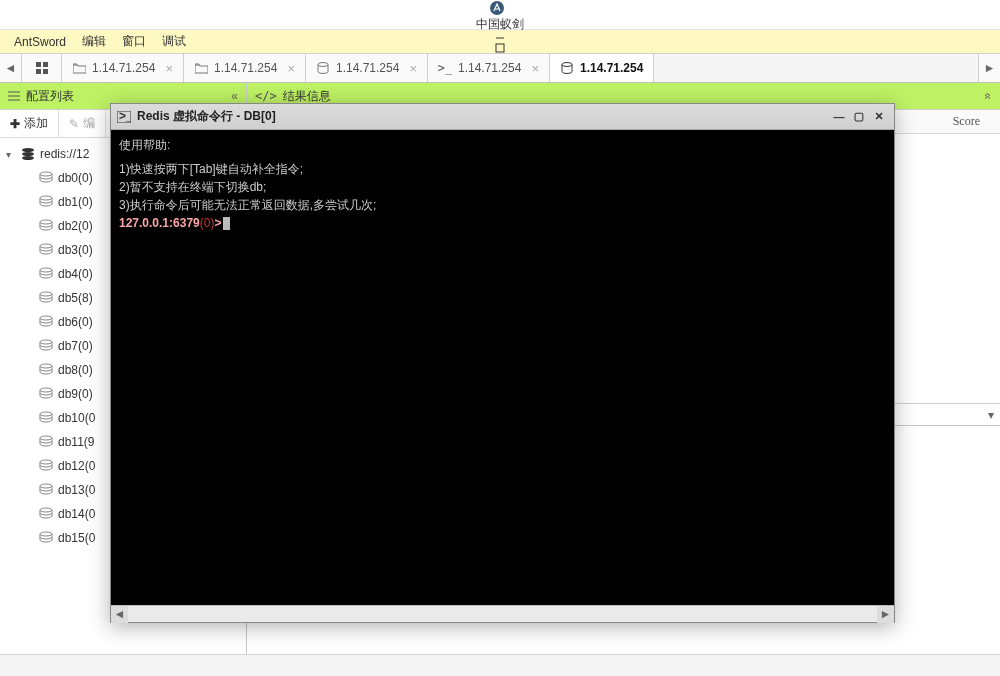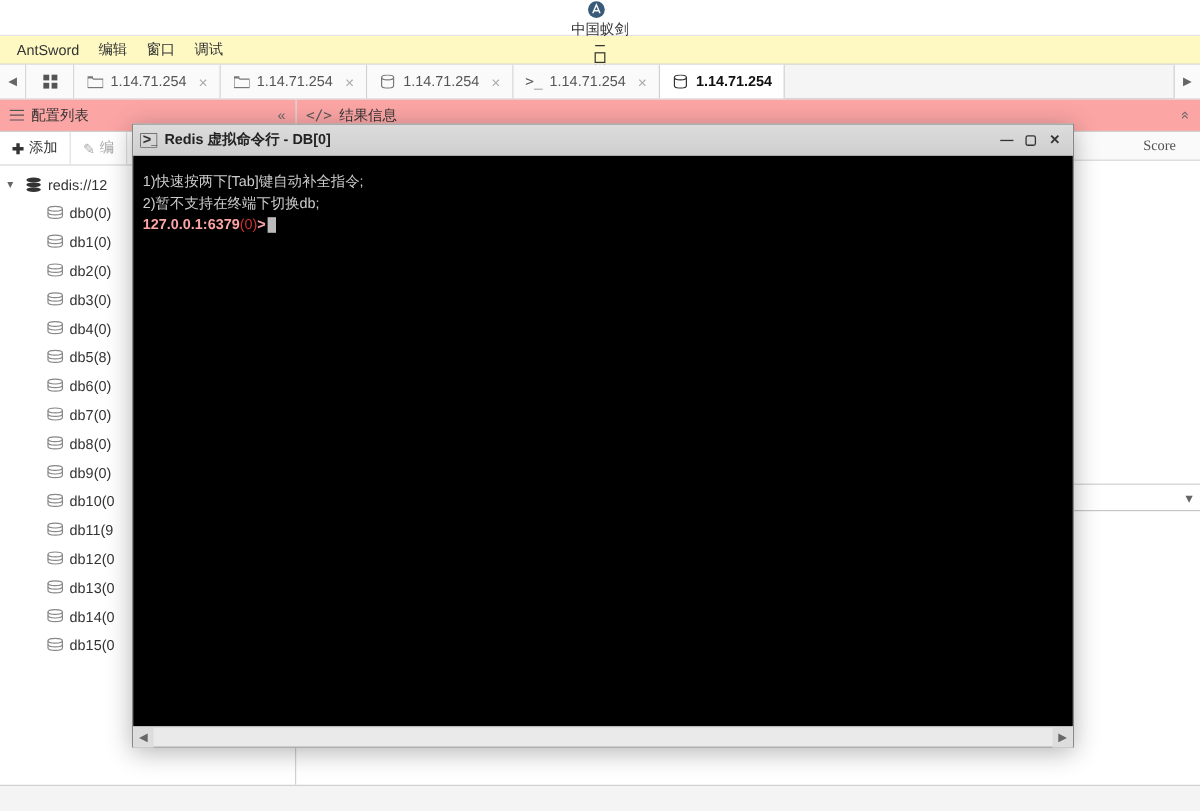--- a/index.html
+++ b/index.html
@@ -23,21 +23,21 @@
 .tabstrip .tab.home { width:40px; justify-content:center; }
 .tabstrip .tab.active { background:#fff; color:#111; font-weight:bold; }
 .tabstrip .tab .close { color:#aaa; margin-left:4px; font-size:13px; }
 .tabstrip .tab .ticon { width:14px; height:14px; display:inline-flex; align-items:center; justify-content:center; color:#666; }
 
 
 .workarea { position:absolute; top:83px; left:0; right:0; bottom:22px; display:flex; }
 
 
 .leftpanel { width:247px; border-right:1px solid #c7c7c7; display:flex; flex-direction:column; background:#fff; }
-.panelhead { height:27px; display:flex; align-items:center; background:#fca5a5; border-bottom:1px solid #d0d0d0; padding:0 8px; color:#333; gap:6px; }
+.panelhead { height:27px; display:flex; align-items:center; background:#bef264; border-bottom:1px solid #d0d0d0; padding:0 8px; color:#333; gap:6px; }
 .panelhead .collapse { margin-left:auto; color:#666; }
 .toolbar { height:28px; display:flex; align-items:center; border-bottom:1px solid #d8d8d8; }
 .toolbar .tbtn { display:flex; align-items:center; gap:4px; padding:0 10px; height:100%; color:#333; border-right:1px solid #e0e0e0; }
 .toolbar .tbtn.disabled { color:#aaa; }
 .tree { flex:1; overflow:auto; padding:4px 0; }
 .treerow { display:flex; align-items:center; height:24px; padding-left:8px; gap:4px; color:#333; }
 .treerow.root { padding-left:6px; }
 .treerow.child { padding-left:38px; }
 .treerow .twisty { width:10px; color:#666; font-size:10px; }
 .treerow .dbicon { width:16px; height:14px; display:inline-flex; }
@@ -392,23 +392,25 @@
         </svg>
       </span>
     <span>Redis 虚拟命令行 - DB[0]</span>
     <div class="wbtns">
       <div class="wbtn">—</div>
       <div class="wbtn">▢</div>
       <div class="wbtn">✕</div>
     </div>
   </div>
   <div class="terminal">
+    <div>使用帮助:</div>
     <div style="height:6px"></div>
     <div>1)快速按两下[Tab]键自动补全指令;</div>
     <div>2)暂不支持在终端下切换db;</div>
+    <div>3)执行命令后可能无法正常返回数据,多尝试几次;</div>
     <div>
       <span class="cyan">127.0.0.1:6379</span><span class="red">(0)</span><span class="cyan">&gt;</span><span class="cursor"></span>
     </div>
   </div>
   <div class="mscroll">
     <div class="arrow">◄</div>
     <div class="arrow r">►</div>
   </div>
 </div>
 

